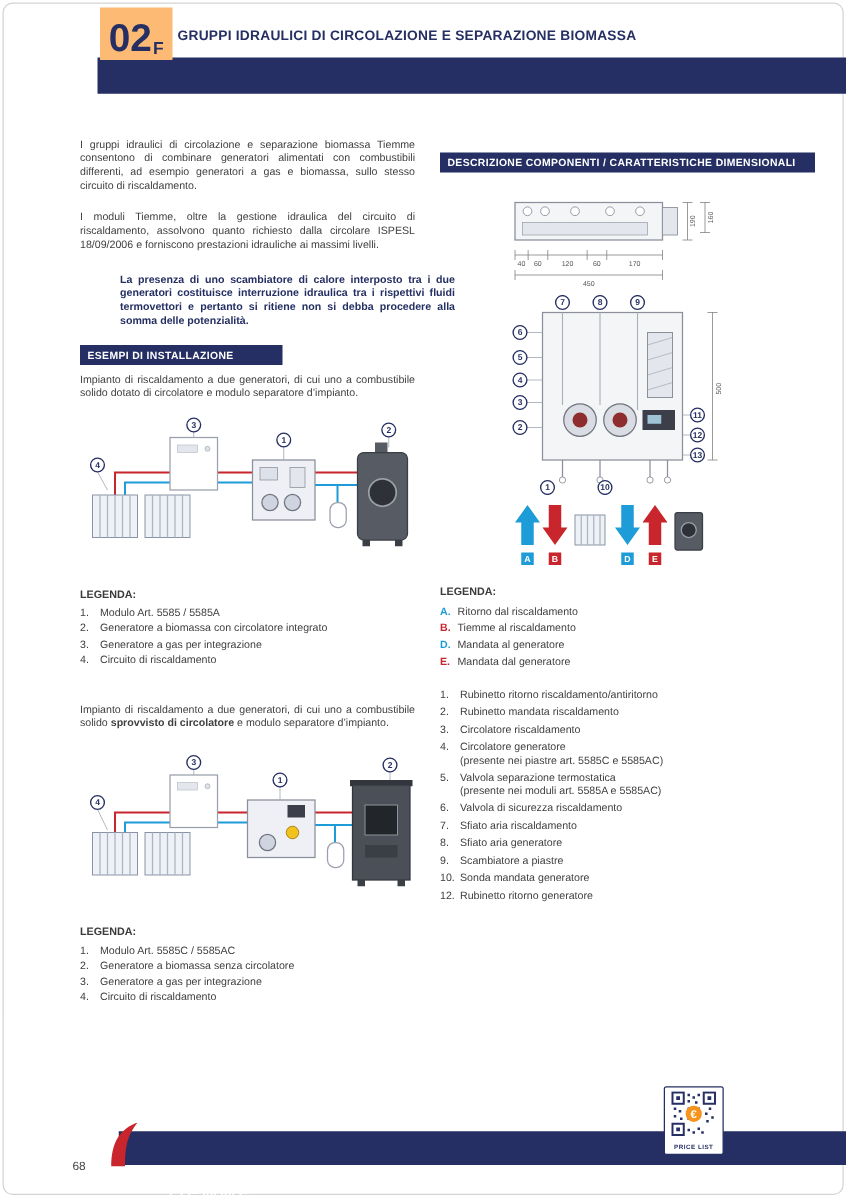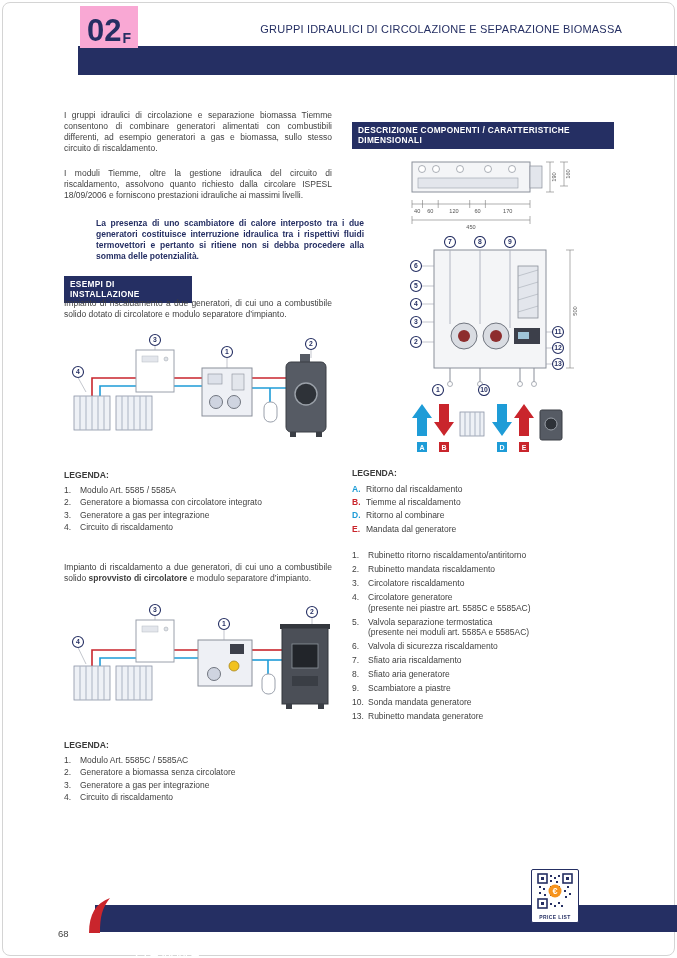--- a/index.html
+++ b/index.html
@@ -7,24 +7,24 @@
   body {
     font-family:"Liberation Sans", sans-serif;
     background:#ffffff; color:#3f3f3f;
     position:relative; overflow:hidden;
   }
   .abs { position:absolute; }
   .frame { position:absolute; inset:2px; border:1px solid #d4d4d4; border-radius:8px; pointer-events:none; }
 
   
   .hdr-bar { left:78px; top:46px; width:599px; height:29px; background:#252f63; }
-  .hdr-num-box { left:80px; top:6px; width:58px; height:42px; background:#f9a8d4; display:flex; align-items:flex-end; justify-content:center; padding-bottom:2px; }
+  .hdr-num-box { left:80px; top:6px; width:58px; height:42px; background:#fdba74; display:flex; align-items:flex-end; justify-content:center; padding-bottom:2px; }
   .hdr-num { font-size:31px; font-weight:bold; color:#252f63; line-height:1; }
   .hdr-suffix { font-size:14px; font-weight:bold; color:#252f63; margin-left:1px; }
-  .hdr-title { left:142px; top:23px; width:480px; font-size:11px; font-weight:normal; color:#252f63; letter-spacing:.2px;text-align:right; }
+  .hdr-title { left:142px; top:23px; width:480px; font-size:11px; font-weight:bold; color:#252f63; letter-spacing:.2px; }
 
   
   .p { left:64px; width:268px; font-size:8.5px; line-height:1.3; text-align:justify; }
   .navy-bold { color:#252f63; font-weight:bold;margin-left:32px; }
   .sec-hdr { background:#252f63; color:#fff; font-size:8.3px; font-weight:bold; padding:3px 6px; letter-spacing:.3px; line-height:1.25; }
   .legend-title { font-size:8.6px; font-weight:bold; color:#3a3a3a; }
   .list { font-size:8.5px; line-height:1.25; }
   .list .row { display:flex; margin-bottom:1.8px; }
   .list .row.cmp { margin-bottom:3.4px; }
   .num { width:16px; flex:none; }
@@ -67,21 +67,21 @@
 <div class="abs hdr-num-box">
   <span class="hdr-num">02</span>
   <span class="hdr-suffix">F</span>
 </div>
 <div class="abs hdr-title">GRUPPI IDRAULICI DI CIRCOLAZIONE E SEPARAZIONE BIOMASSA</div>
 
 <p class="abs p" style="top:110px">I gruppi idraulici di circolazione e separazione biomassa Tiemme consentono di combinare generatori alimentati con combustibili differenti, ad esempio generatori a gas e biomassa, sullo stesso circuito di riscaldamento.</p>
 <p class="abs p" style="top:168px">I moduli Tiemme, oltre la gestione idraulica del circuito di riscaldamento, assolvono quanto richiesto dalla circolare ISPESL 18/09/2006 e forniscono prestazioni idrauliche ai massimi livelli.</p>
 <p class="abs p navy-bold" style="top:218px">La presenza di uno scambiatore di calore interposto tra i due generatori costituisce interruzione idraulica tra i rispettivi fluidi termovettori e pertanto si ritiene non si debba procedere alla somma delle potenzialità.</p>
 
-<div class="abs sec-hdr" style="left:64px; top:276px; width:128px;">ESEMPI DI INSTALLAZIONE</div>
+<div class="abs sec-hdr" style="left:64px; top:276px; width:162px;">ESEMPI DI INSTALLAZIONE</div>
 
 <p class="abs p" style="top:298px">Impianto di riscaldamento a due generatori, di cui uno a combustibile solido dotato di circolatore e modulo separatore d’impianto.</p>
 
 <svg class="abs diagram1" viewBox="0 0 268 130">
   <g>
     <polyline class="pipe-r" points="138,46 28,46 28,64"></polyline>
     <polyline class="pipe-b" points="138,54 36,54 36,64"></polyline>
     <line class="pipe-r" x1="86" y1="46" x2="86" y2="60"></line>
     <line class="pipe-b" x1="96" y1="54" x2="96" y2="60"></line>
     <line class="pipe-r" x1="188" y1="46" x2="224" y2="46"></line>
@@ -253,21 +253,21 @@
   <div class="row">
       <span class="num">3.</span>
       <span class="txt">Generatore a gas per integrazione</span>
     </div>
   <div class="row">
       <span class="num">4.</span>
       <span class="txt">Circuito di riscaldamento</span>
     </div>
 </div>
 
-<div class="abs sec-hdr" style="left:352px; top:122px; width:262px;">DESCRIZIONE COMPONENTI / CARATTERISTICHE DIMENSIONALI</div>
+<div class="abs sec-hdr" style="left:352px; top:122px; width:300px;">DESCRIZIONE COMPONENTI / CARATTERISTICHE DIMENSIONALI</div>
 
 <svg class="abs topview" viewBox="0 0 182 82">
   <g>
     <rect x="14" y="8" width="118" height="30" fill="#f4f5f7" stroke="#8a8f9a"></rect>
     <circle cx="24" cy="15" r="3.5" fill="#ffffff" stroke="#8a8f9a" stroke-width="0.7"></circle>
     <circle cx="38" cy="15" r="3.5" fill="#ffffff" stroke="#8a8f9a" stroke-width="0.7"></circle>
     <circle cx="62" cy="15" r="3.5" fill="#ffffff" stroke="#8a8f9a" stroke-width="0.7"></circle>
     <circle cx="90" cy="15" r="3.5" fill="#ffffff" stroke="#8a8f9a" stroke-width="0.7"></circle>
     <circle cx="114" cy="15" r="3.5" fill="#ffffff" stroke="#8a8f9a" stroke-width="0.7"></circle>
     <rect x="20" y="24" width="100" height="10" fill="#e3e6ec" stroke="#9aa0ab" stroke-width="0.6"></rect>
@@ -443,21 +443,21 @@
   <div class="lt-row">
       <span class="lt-key blue">A.</span>
       <span>Ritorno dal riscaldamento</span>
     </div>
   <div class="lt-row">
       <span class="lt-key red">B.</span>
       <span>Tiemme al riscaldamento</span>
     </div>
   <div class="lt-row">
       <span class="lt-key blue">D.</span>
-      <span>Ritorno al combinare</span>
+      <span>Mandata al generatore</span>
     </div>
   <div class="lt-row">
       <span class="lt-key red">E.</span>
       <span>Mandata dal generatore</span>
     </div>
 </div>
 
 <div class="abs list" style="left:352px; top:550px; width:270px;">
   <div class="row cmp">
       <span class="num">1.</span>
@@ -493,22 +493,22 @@
     </div>
   <div class="row cmp">
       <span class="num">9.</span>
       <span class="txt"><span>Scambiatore a piastre</span></span>
     </div>
   <div class="row cmp">
       <span class="num">10.</span>
       <span class="txt"><span>Sonda mandata generatore</span></span>
     </div>
   <div class="row cmp">
-      <span class="num">13.</span>
-      <span class="txt"><span>Rubinetto mandata generatore</span></span>
+      <span class="num">12.</span>
+      <span class="txt"><span>Rubinetto ritorno generatore</span></span>
     </div>
 </div>
 
 <div class="abs ftr-bar"></div>
 <svg class="abs ftr-swoosh" viewBox="0 0 26 36">
   <path d="M3,35 C3,16 10,5 24,0 C16,10 14,19 14,35 Z" fill="#c9252c"></path>
 </svg>
 <div class="abs ftr-brand">TIEMME</div>
 <div class="abs page-num">68</div>
 

